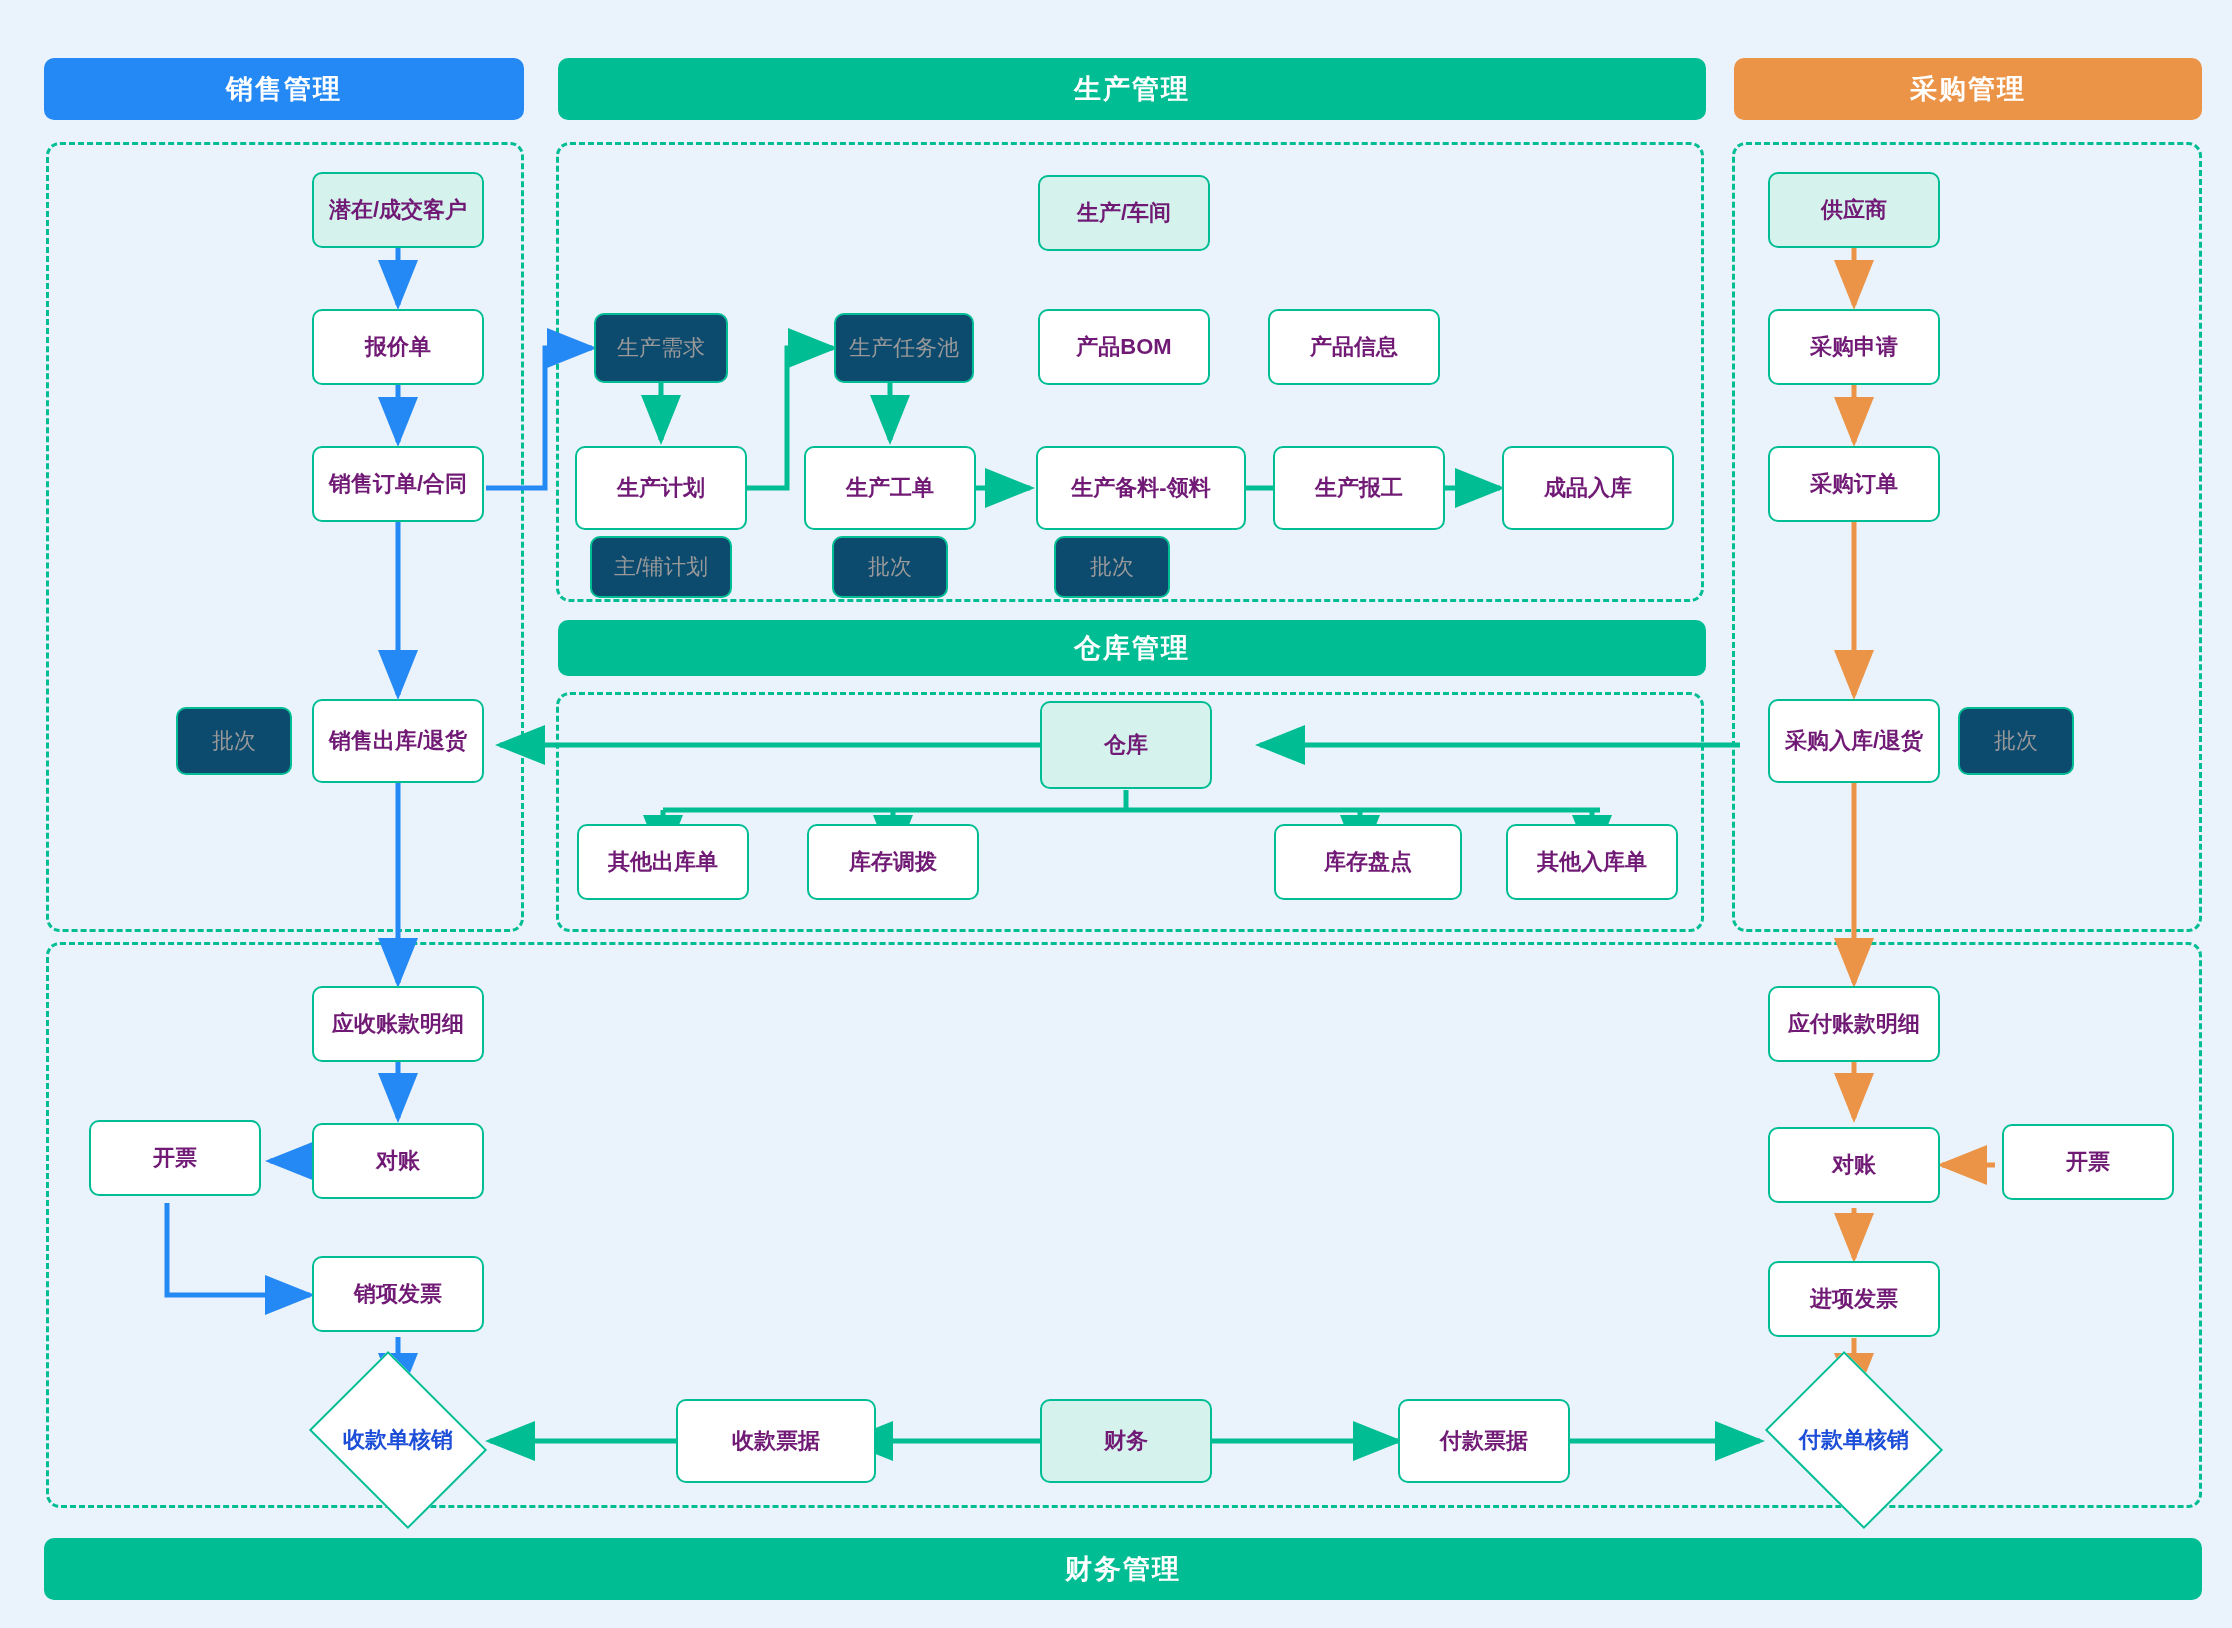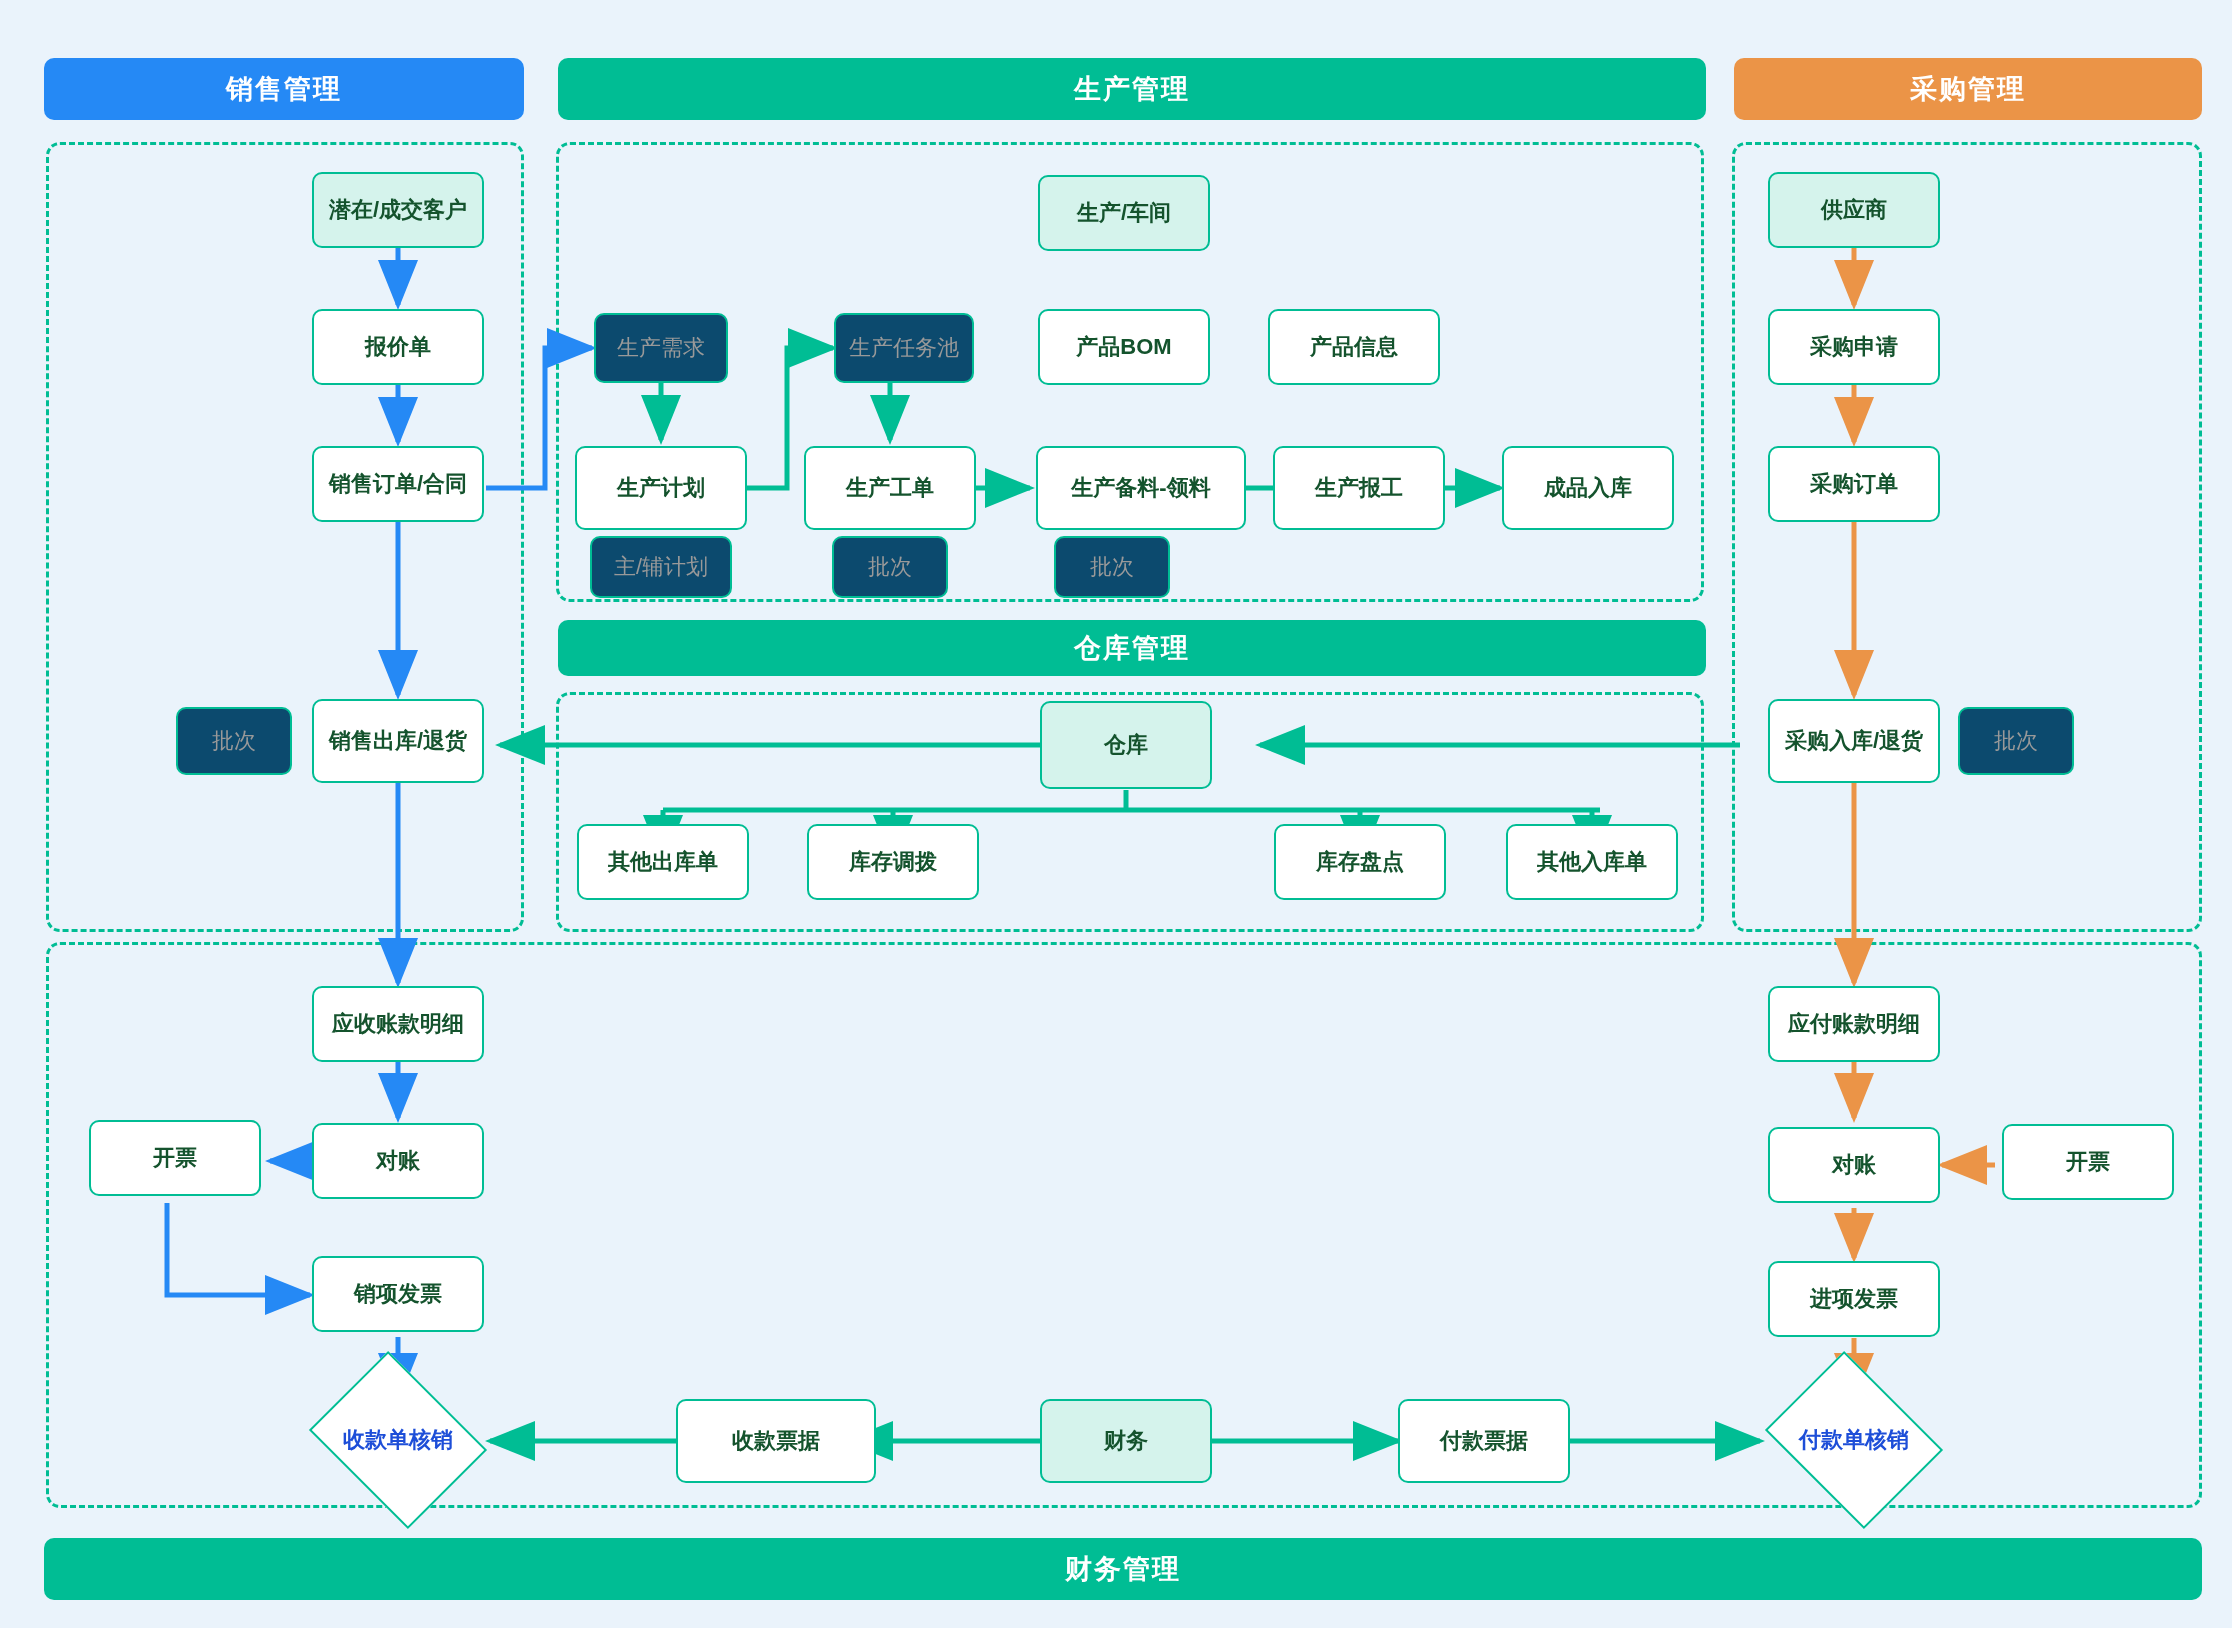--- a/index.html
+++ b/index.html
@@ -31,21 +31,21 @@
     box-sizing:border-box;
   }
 
   
   .node{
     position:absolute;
     box-sizing:border-box;
     border:2px solid #00bd94;
     border-radius:10px;
     background:#ffffff;
-    color:#14532d;
+    color:#701a75;
     display:flex;align-items:center;justify-content:center;
     font-size:22px;font-weight:bold;
     text-align:center;
     line-height:1.15;
     z-index:4;
   }
   .node.mint{background:#d5f3ec;}
   .node.grey{background:#0c4a6e;color:#999999;font-weight:normal;}
 
   
@@ -226,21 +226,21 @@
 
   <div class="node mint" style="left:1040px;top:701px;width:172px;height:88px;">
     <span>仓库</span>
   </div>
   <div class="node" style="left:577px;top:824px;width:172px;height:76px;">
     <span>其他出库单</span>
   </div>
   <div class="node" style="left:807px;top:824px;width:172px;height:76px;">
     <span>库存调拨</span>
   </div>
-  <div class="node" style="left:1274px;top:824px;width:172px;height:76px;">
+  <div class="node" style="left:1274px;top:824px;width:188px;height:76px;">
     <span>库存盘点</span>
   </div>
   <div class="node" style="left:1506px;top:824px;width:172px;height:76px;">
     <span>其他入库单</span>
   </div>
 
   <div class="node mint" style="left:1768px;top:172px;width:172px;height:76px;">
     <span>供应商</span>
   </div>
   <div class="node" style="left:1768px;top:309px;width:172px;height:76px;">

